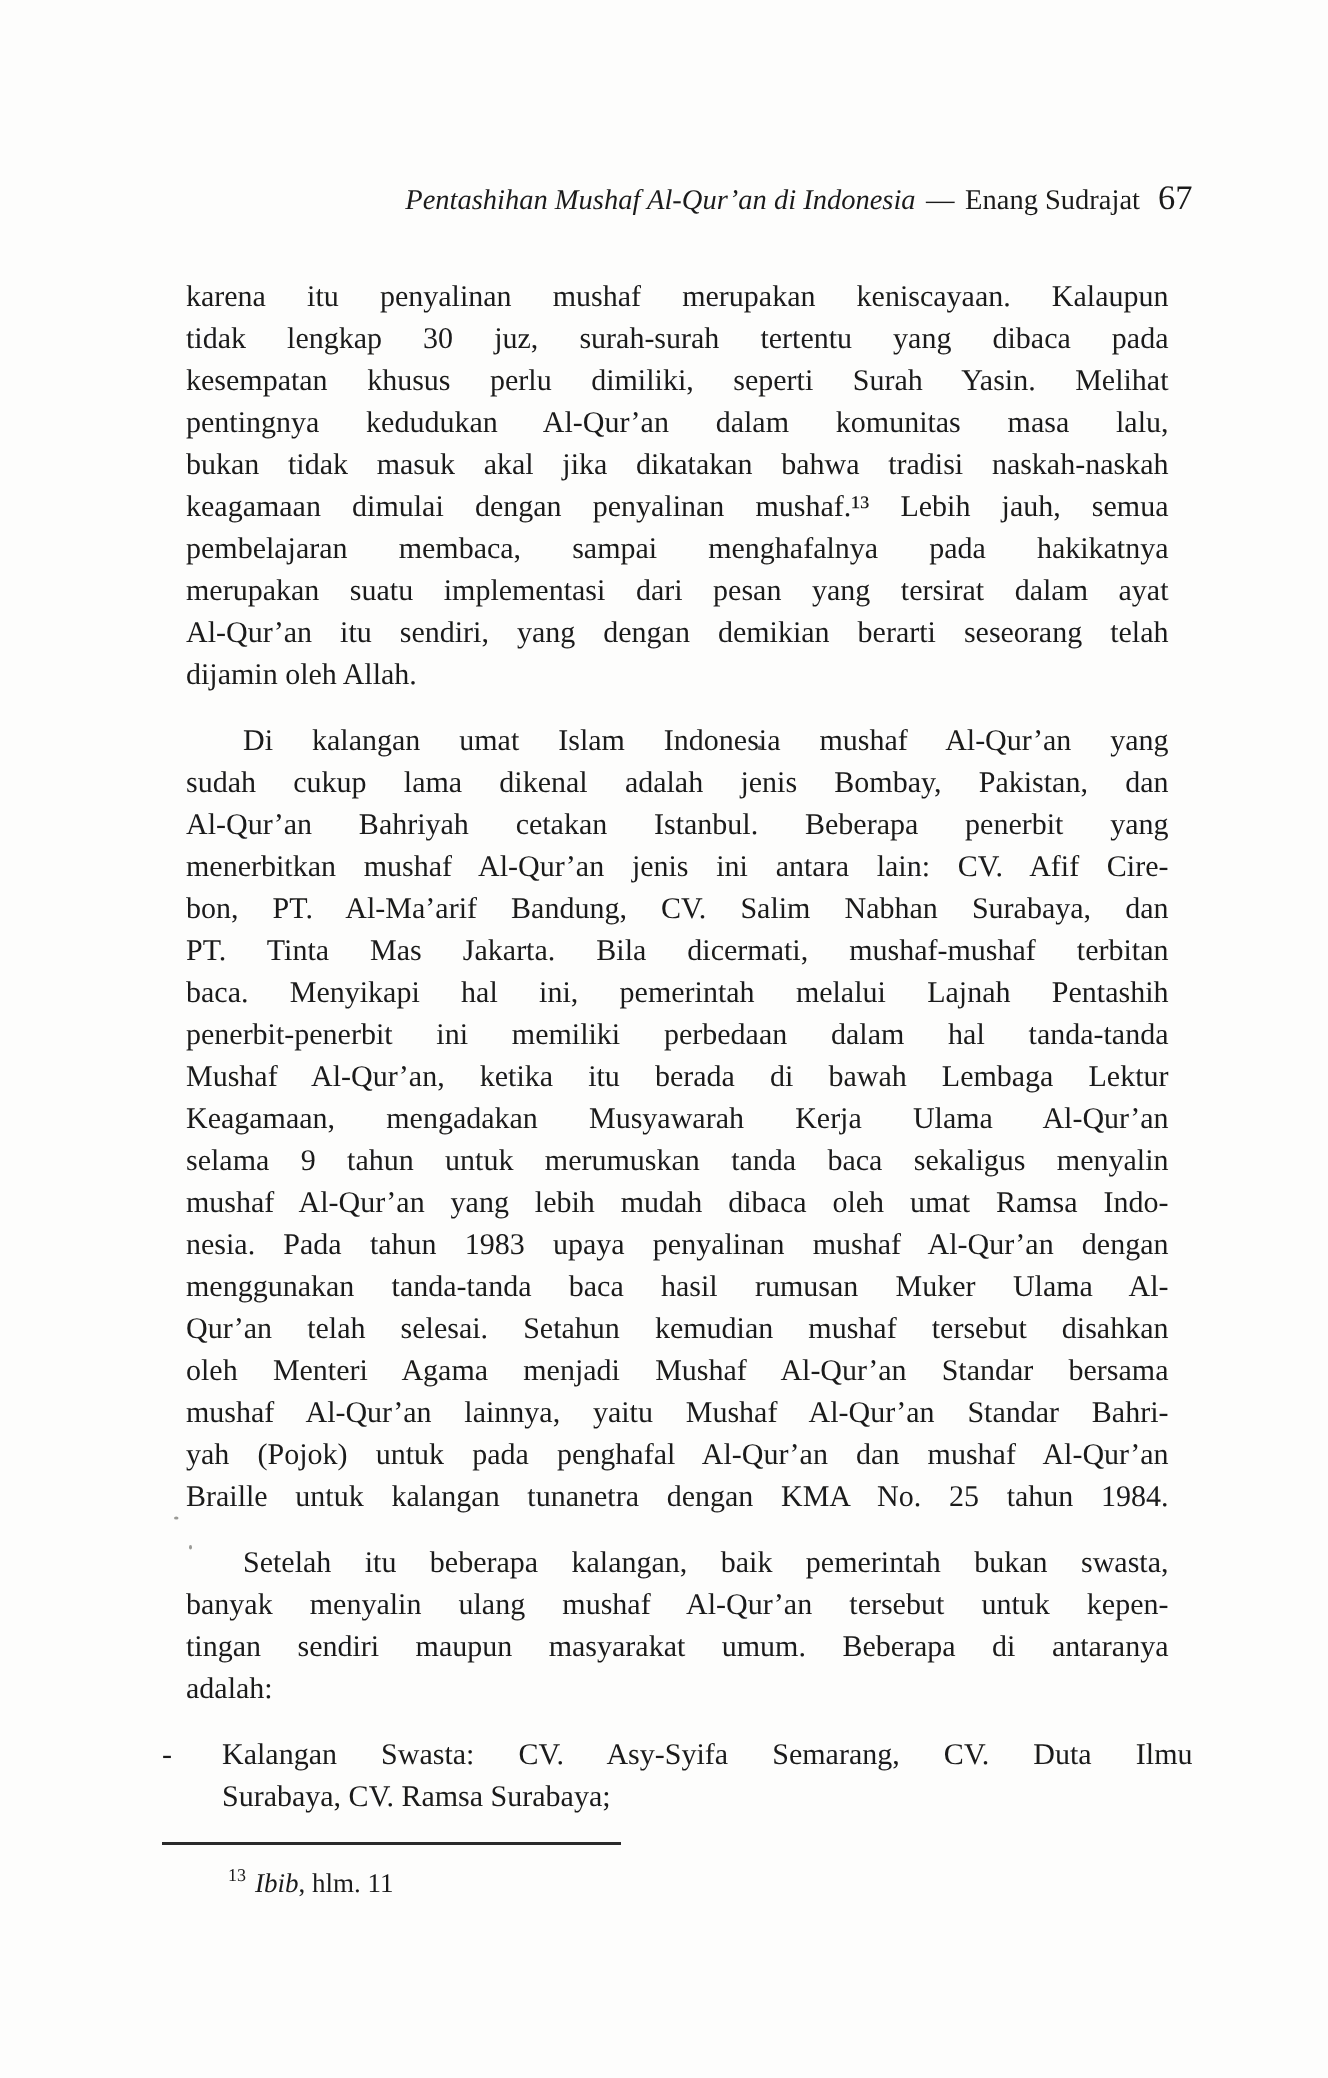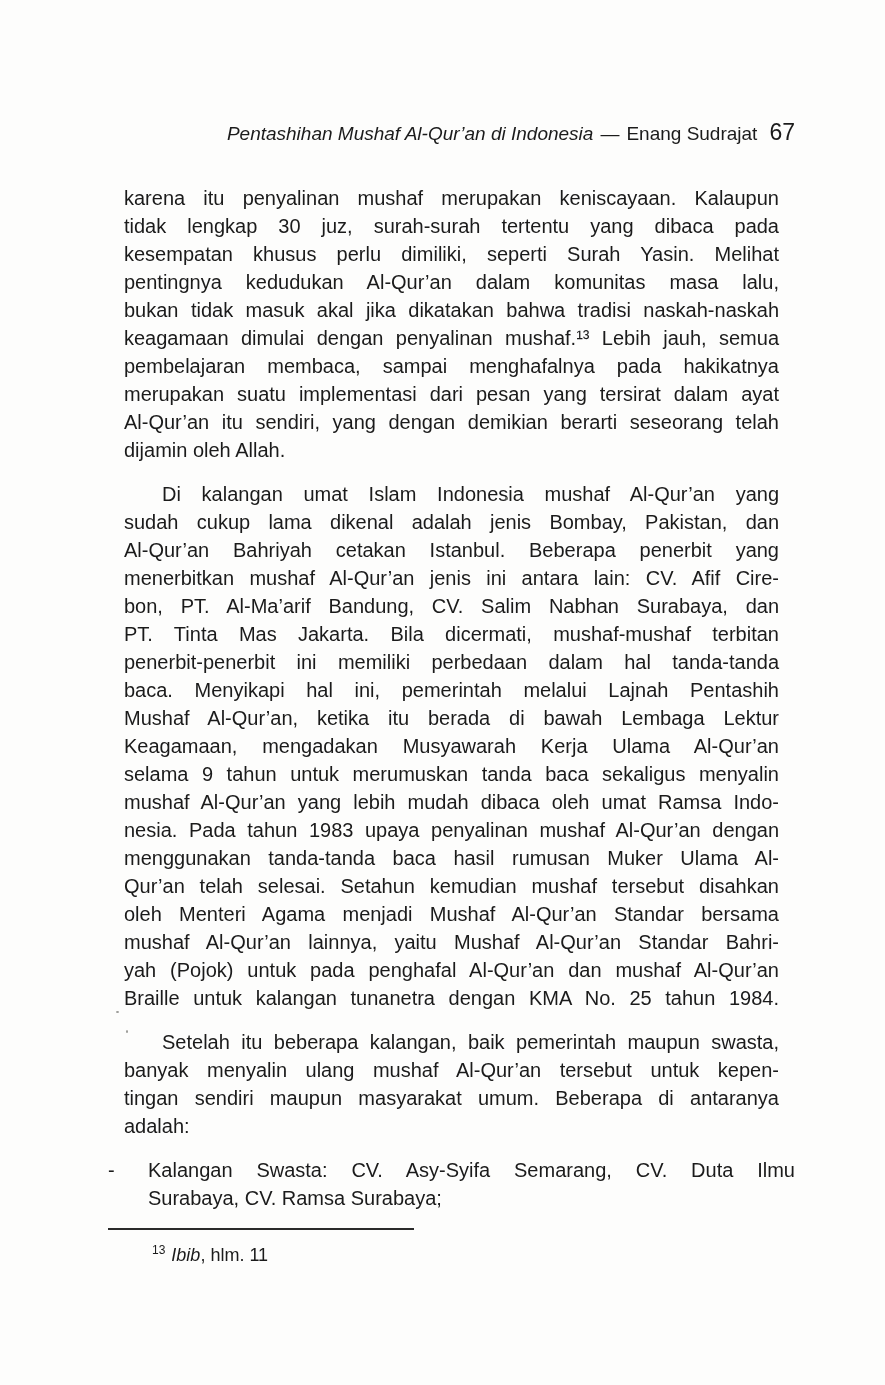--- a/index.html
+++ b/index.html
@@ -7,21 +7,21 @@
     padding: 0;
     background: #ffffff;
   }
   .page {
     position: relative;
     width: 885px;
     height: 1385px;
     background: #fdfdfc;
     overflow: hidden;
     color: #1b1b1b;
-    font-family: Liberation Sans, sans-serif;
+    font-family: Liberation Serif, serif;
   }
   .content {
     position: absolute;
     left: 108px;
     top: 120px;
     width: 687px;
   }
   
   .header {
     display: flex;
@@ -120,36 +120,36 @@
           <div class="line">Al-Qur’an itu sendiri, yang dengan demikian berarti seseorang telah</div>
           <div class="line lastleft">dijamin oleh Allah.</div>
         </div>
         <div class="paragraph">
           <div class="line indent">Di kalangan umat Islam Indonesia mushaf Al-Qur’an yang</div>
           <div class="line">sudah cukup lama dikenal adalah jenis Bombay, Pakistan, dan</div>
           <div class="line">Al-Qur’an Bahriyah cetakan Istanbul. Beberapa penerbit yang</div>
           <div class="line">menerbitkan mushaf Al-Qur’an jenis ini antara lain: CV. Afif Cire-</div>
           <div class="line">bon, PT. Al-Ma’arif Bandung, CV. Salim Nabhan Surabaya, dan</div>
           <div class="line">PT. Tinta Mas Jakarta. Bila dicermati, mushaf-mushaf terbitan</div>
+          <div class="line">baca. Menyikapi hal ini, pemerintah melalui Lajnah Pentashih</div>
           <div class="line">penerbit-penerbit ini memiliki perbedaan dalam hal tanda-tanda</div>
-          <div class="line">baca. Menyikapi hal ini, pemerintah melalui Lajnah Pentashih</div>
           <div class="line">Mushaf Al-Qur’an, ketika itu berada di bawah Lembaga Lektur</div>
           <div class="line">Keagamaan, mengadakan Musyawarah Kerja Ulama Al-Qur’an</div>
           <div class="line">selama 9 tahun untuk merumuskan tanda baca sekaligus menyalin</div>
           <div class="line">mushaf Al-Qur’an yang lebih mudah dibaca oleh umat Ramsa Indo-</div>
           <div class="line">nesia. Pada tahun 1983 upaya penyalinan mushaf Al-Qur’an dengan</div>
           <div class="line">menggunakan tanda-tanda baca hasil rumusan Muker Ulama Al-</div>
           <div class="line">Qur’an telah selesai. Setahun kemudian mushaf tersebut disahkan</div>
           <div class="line">oleh Menteri Agama menjadi Mushaf Al-Qur’an Standar bersama</div>
           <div class="line">mushaf Al-Qur’an lainnya, yaitu Mushaf Al-Qur’an Standar Bahri-</div>
           <div class="line">yah (Pojok) untuk pada penghafal Al-Qur’an dan mushaf Al-Qur’an</div>
           <div class="line">Braille untuk kalangan tunanetra dengan KMA No. 25 tahun 1984.</div>
         </div>
         <div class="paragraph">
-          <div class="line indent">Setelah itu beberapa kalangan, baik pemerintah maupun swasta,</div>
+          <div class="line indent">Setelah itu beberapa kalangan, baik pemerintah bukan swasta,</div>
           <div class="line">banyak menyalin ulang mushaf Al-Qur’an tersebut untuk kepen-</div>
           <div class="line">tingan sendiri maupun masyarakat umum. Beberapa di antaranya</div>
           <div class="line lastleft">adalah:</div>
         </div>
         <div class="list-item">
           <span class="list-marker">-</span>
           <div class="list-lines">
             <div class="line">Kalangan Swasta: CV. Asy-Syifa Semarang, CV. Duta Ilmu</div>
             <div class="line lastleft">Surabaya, CV. Ramsa Surabaya;</div>
           </div>

